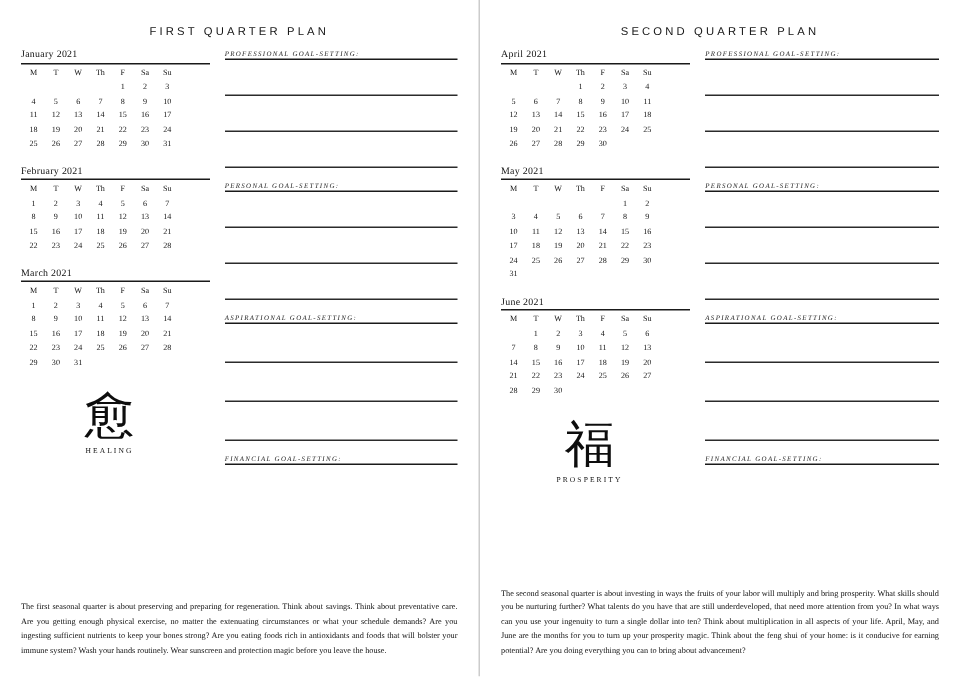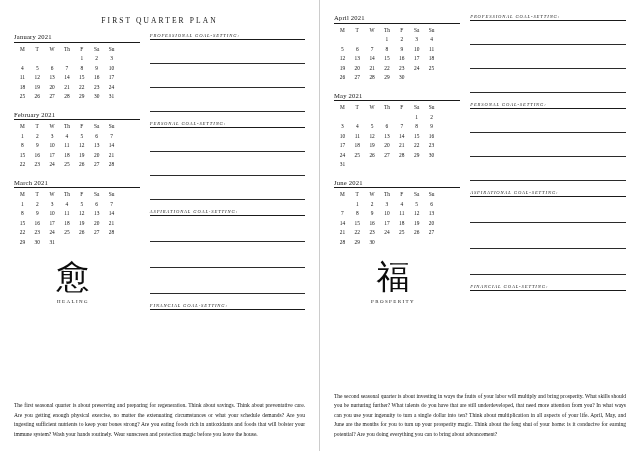--- a/index.html
+++ b/index.html
@@ -15,21 +15,21 @@
   .page { width: 320px; height: 451px; position: relative; padding: 14px 14px 10px 14px; }
   .page.left { border-right: 1px solid #cccccc; }
 
   .page-title {
     text-align: center;
     font-size: 7.5px;
     letter-spacing: 2.1px;
     font-variant: small-caps;
     text-transform: uppercase;
     margin: 2px 0 8px 0;
-    font-family: Liberation Serif, serif;
+    font-family: Liberation Sans, sans-serif;
   }
 
   .cols { display: flex; gap: 10px; }
   .col-left { width: 128px; }
   .col-right { width: 158px; }
 
   
   .cal { margin-bottom: 9px; }
   .cal-name {
     font-size: 6.6px;
@@ -324,20 +324,21 @@
           <div class="rule h22 last"></div>
         </div>
 
       </div>
     </div>
 
     <div class="footer-para">The first seasonal quarter is about preserving and preparing for regeneration. Think about savings. Think about preventative care. Are you getting enough physical exercise, no matter the extenuating circumstances or what your schedule demands? Are you ingesting sufficient nutrients to keep your bones strong? Are you eating foods rich in antioxidants and foods that will bolster your immune system? Wash your hands routinely. Wear sunscreen and protection magic before you leave the house.</div>
   </div>
 
   <div class="page right">
+    <div class="page-title">Second Quarter Plan</div>
 
     <div class="cols">
       <div class="col-left">
 
         <div class="cal">
           <div class="cal-name">April 2021</div>
           <table class="caltab">
               <tbody>
                 <tr>
                   <th>M</th>

